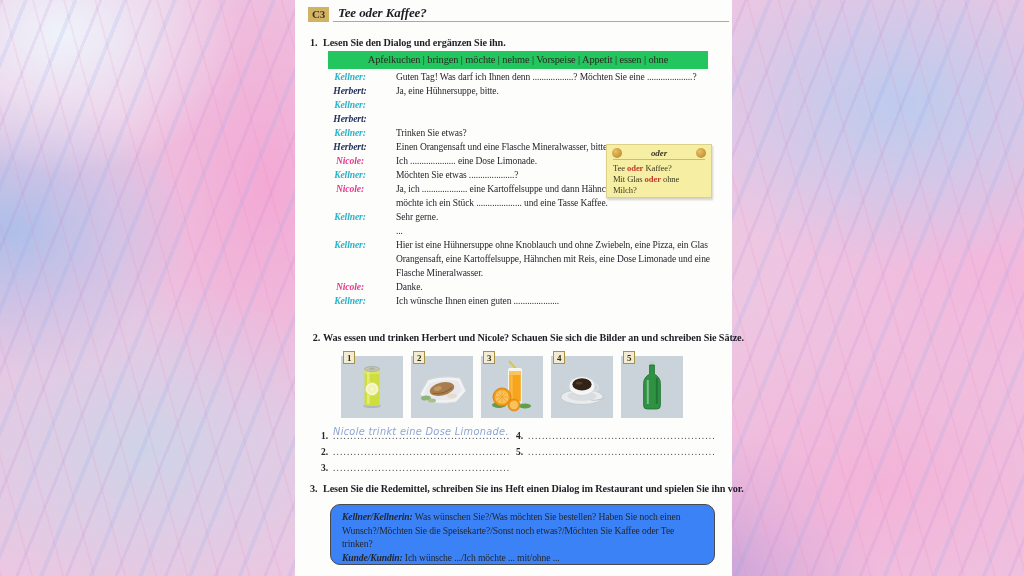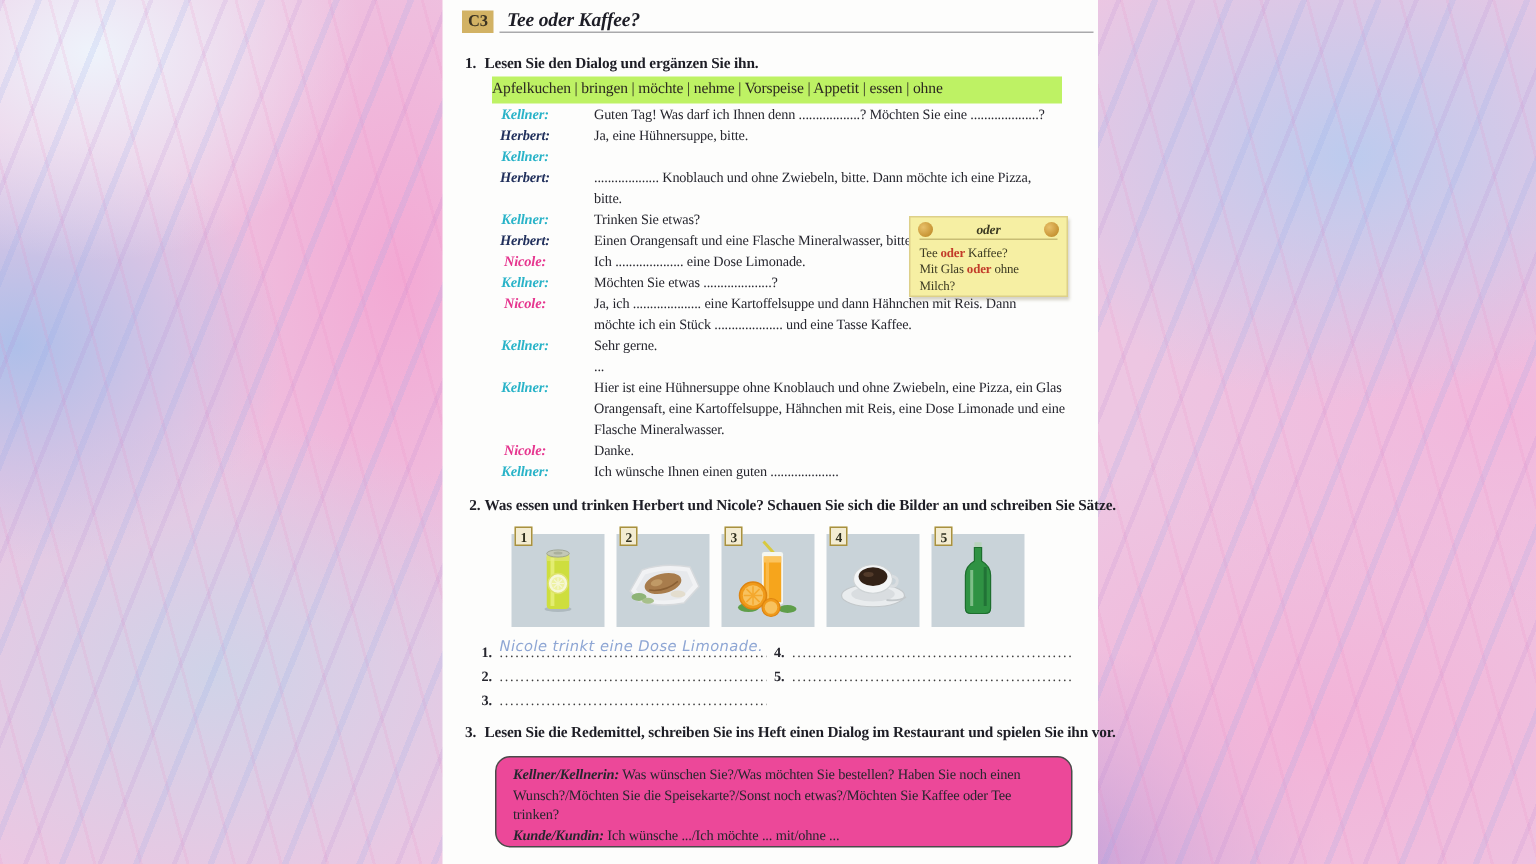--- a/index.html
+++ b/index.html
@@ -38,21 +38,21 @@
   .hrule { position:absolute; left:38px; right:3px; top:21px; height:1px; background:#a9a9ab; }
   
   .task-head { position:absolute; left:15px; right:6px; font-weight:bold; font-size:10.2px; white-space:nowrap; color:#1e1e26; }
   .task-head .no { display:inline-block; width:13px; }
   #head1 { top:37px; }
   #head2 { top:332px;text-align:center; }
   #head3 { top:483px; }
   
   .wordbank {
     position:absolute; left:33px; right:24px; top:51px; height:18px;
-    background:#bef264; line-height:18px; font-size:10.4px; color:#2c2920;
+    background:#22c55e; text-align:center; line-height:18px; font-size:10.4px; color:#2c2920;
   }
   
   .dialog { position:absolute; left:15px; right:16px; top:70px; }
   .dl-row { display:flex; line-height:14px; }
   .dl-sp { width:86px; flex:0 0 86px; text-align:center; padding-right:6px; font-weight:bold; font-style:italic; font-size:9.6px; }
   .dl-tx { flex:1; white-space:pre-line; min-width:0; }
   .sp-c .dl-sp { color:#29b3c8; }
   .sp-h .dl-sp { color:#21305c; }
   .sp-n .dl-sp { color:#e6368f; }
   
@@ -86,21 +86,21 @@
   .ans-dots { flex:1; min-width:0; overflow:hidden; white-space:nowrap; font-size:9.5px; color:#3c3c3c; letter-spacing:1.1px; }
   .hand {
     position:absolute; left:12px; top:-3px; white-space:nowrap;
     font-family:"DejaVu Sans", sans-serif; font-style:italic; font-size:9.8px;
     color:#8ea6d4; letter-spacing:0.3px;
   }
   
   .speechbox {
     position:absolute; left:35px; right:17px; top:504px;
     border:1.4px solid #4a4a4a; border-radius:10px; padding:5px 11px 0 11px;
-    font-size:9.6px; line-height:13.6px; background:#ec4899;
+    font-size:9.6px; line-height:13.6px; background:#3b82f6;
   }
   .role { font-weight:bold; font-style:italic; }
 </style>
 </head>
 <body>
 
 <div class="page">
 
   <span class="badge">C3</span>
   <span class="title">Tee oder Kaffee?</span>
@@ -119,22 +119,20 @@
       </div>
     <div class="dl-row sp-h">
         <span class="dl-sp">Herbert:</span>
         <span class="dl-tx">Ja, eine Hühnersuppe, bitte.</span>
       </div>
     <div class="dl-row sp-c">
         <span class="dl-sp">Kellner:</span>
       </div>
     <div class="dl-row sp-h">
         <span class="dl-sp">Herbert:</span>
-        <span class="dl-tx">................... Knoblauch und ohne Zwiebeln, bitte. Dann möchte ich eine Pizza,
-bitte.</span>
       </div>
     <div class="dl-row sp-c">
         <span class="dl-sp">Kellner:</span>
         <span class="dl-tx">Trinken Sie etwas?</span>
       </div>
     <div class="dl-row sp-h">
         <span class="dl-sp">Herbert:</span>
         <span class="dl-tx">Einen Orangensaft und eine Flasche Mineralwasser, bitte.</span>
       </div>
     <div class="dl-row sp-n">

